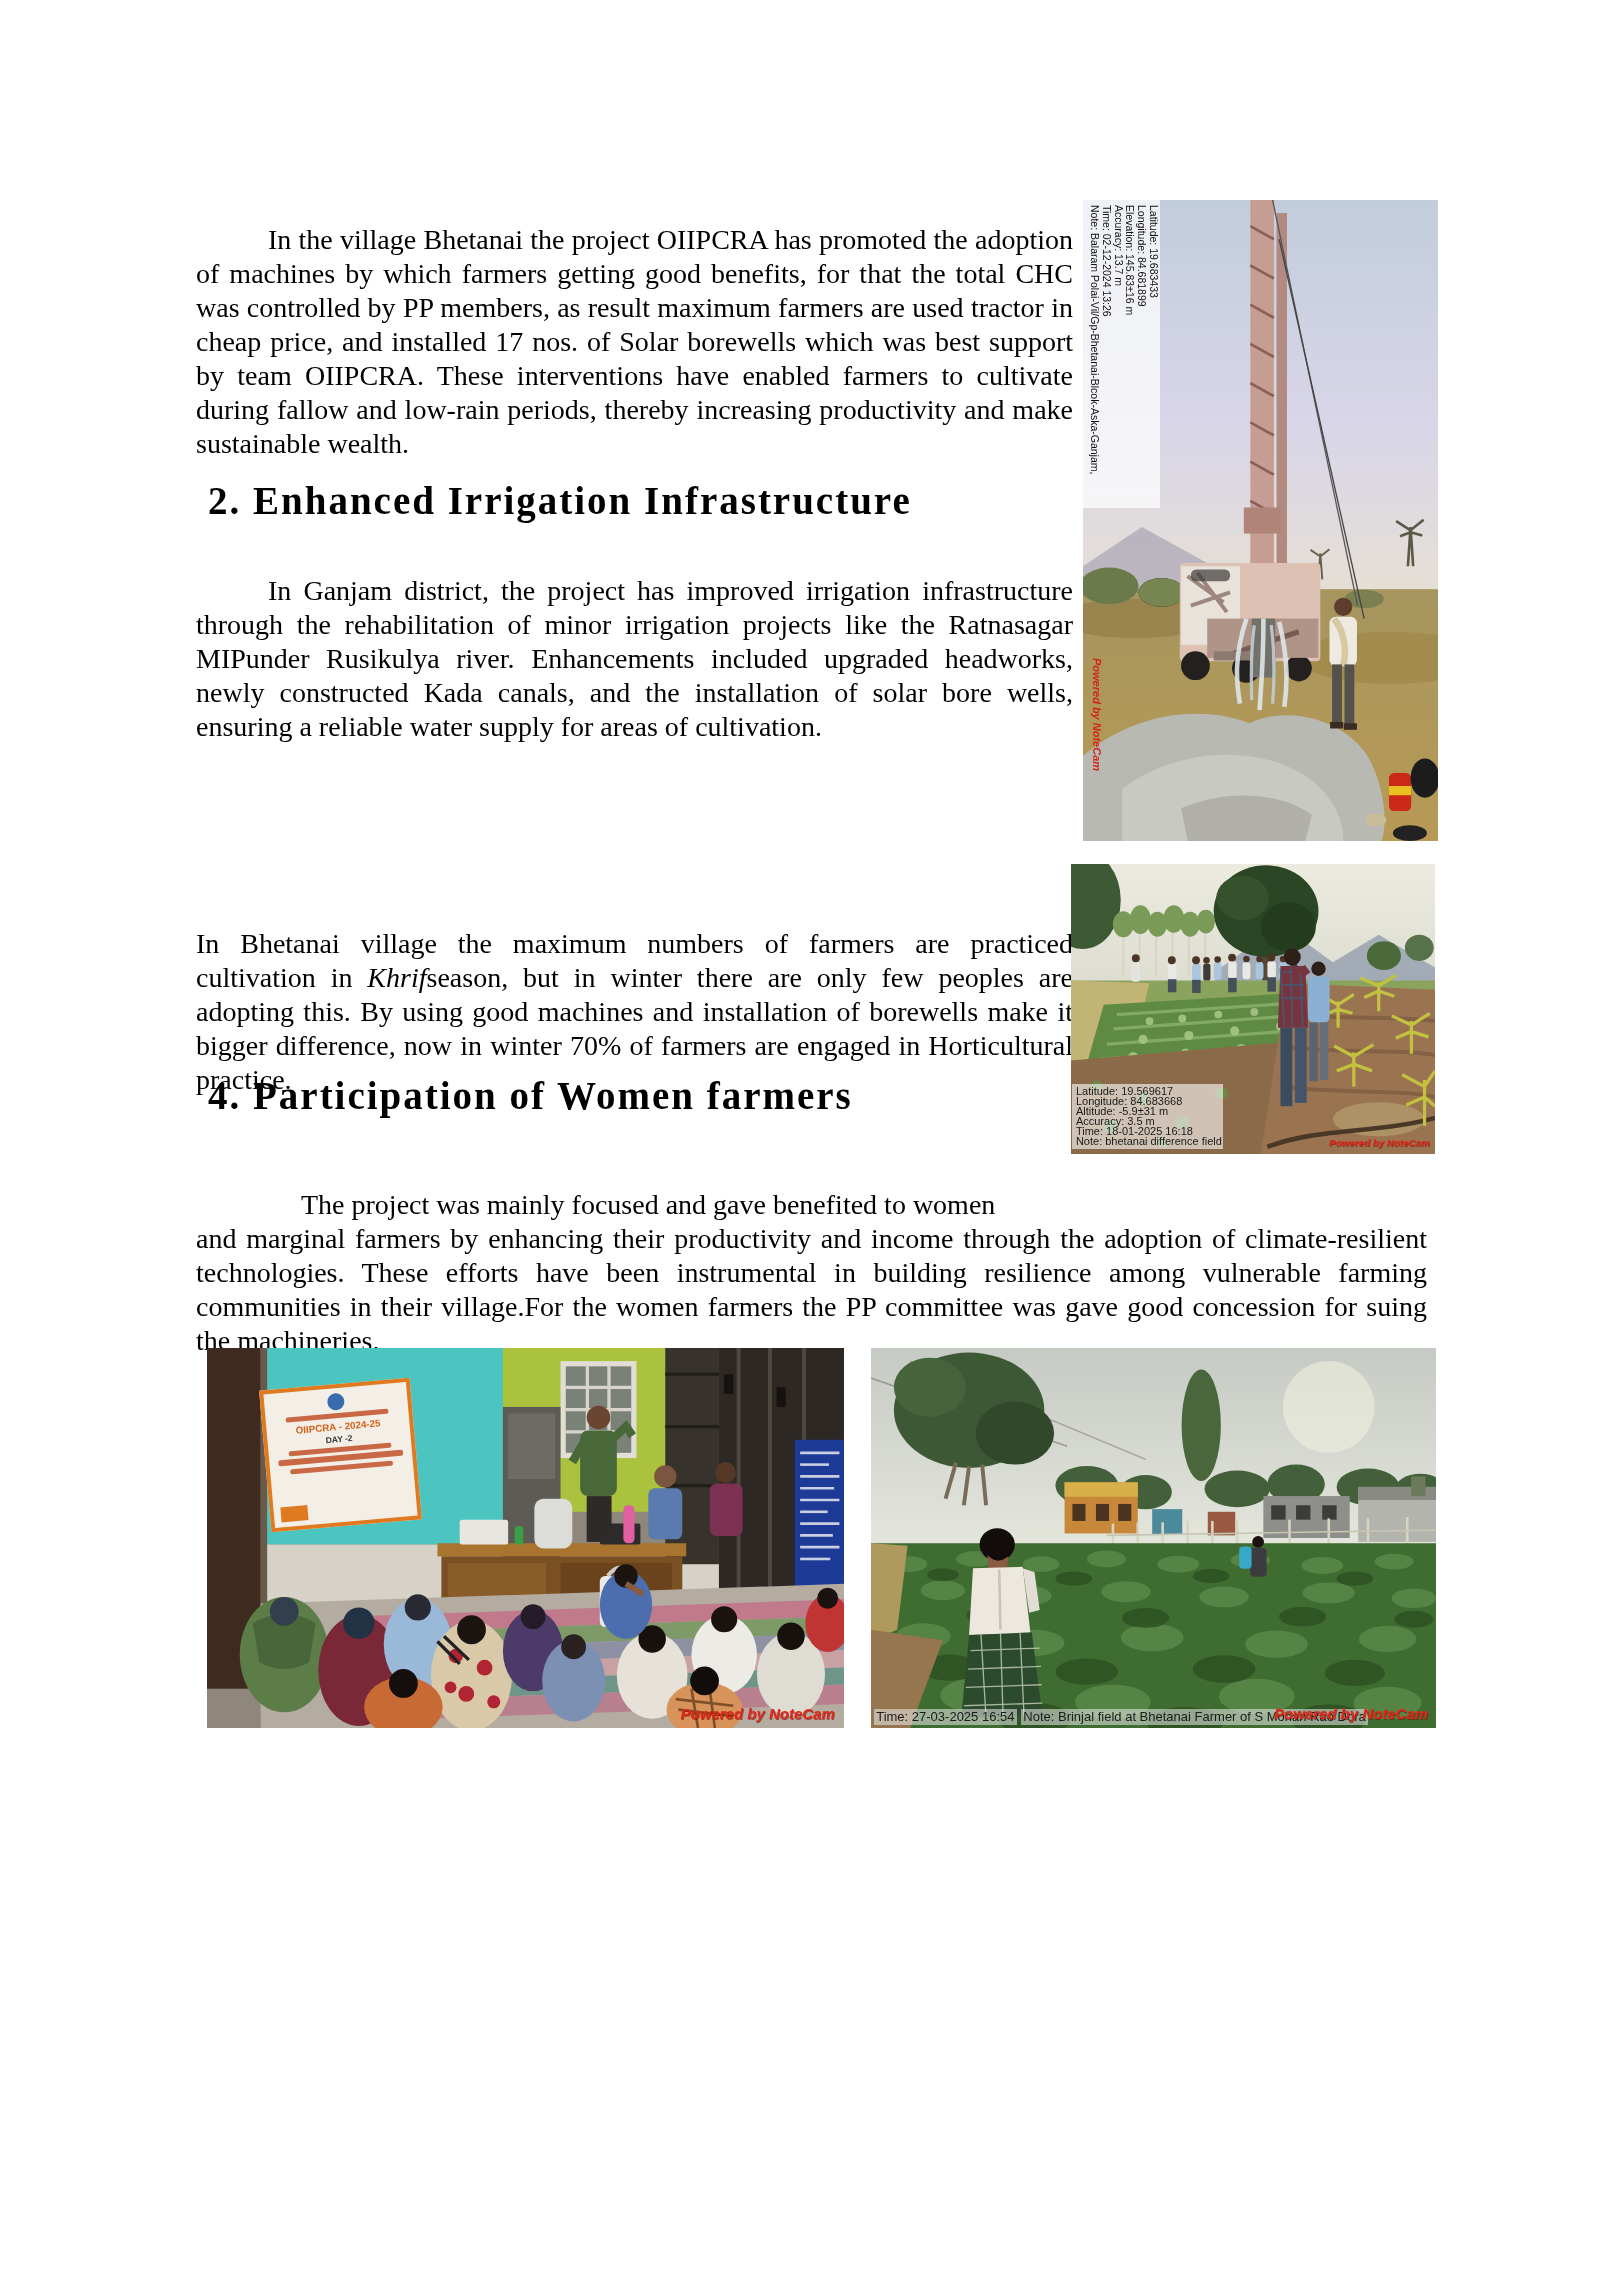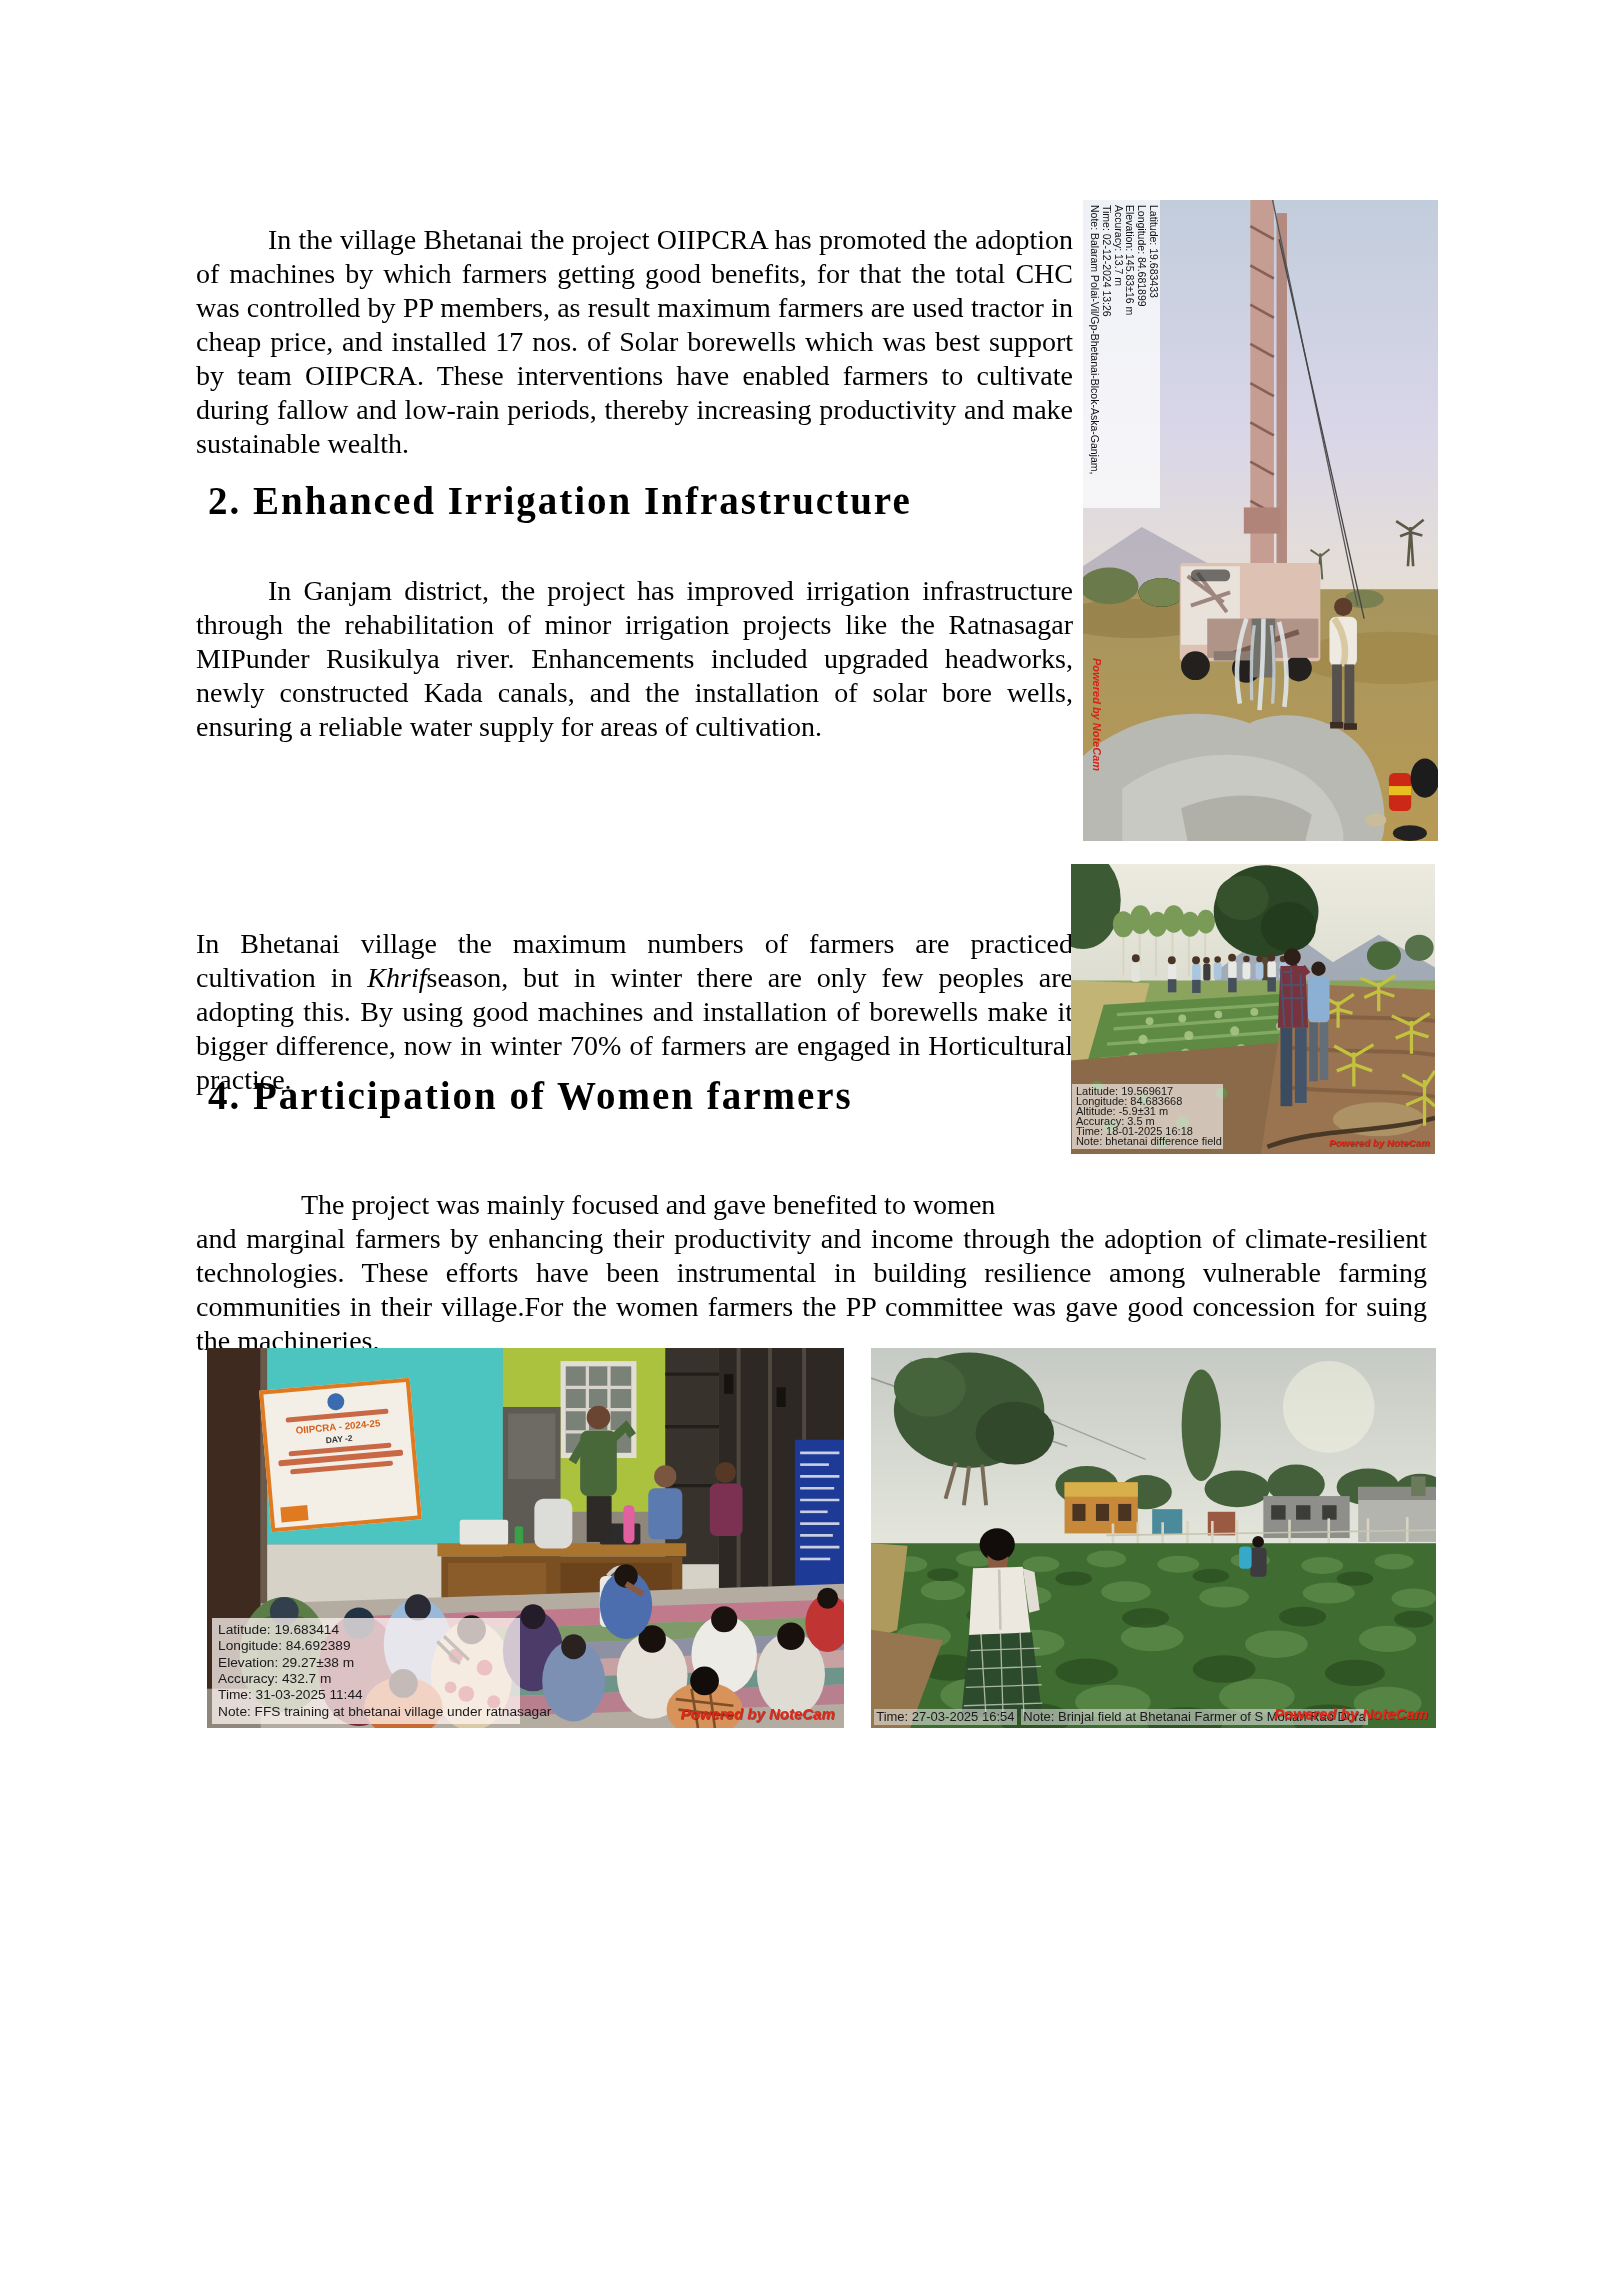--- a/index.html
+++ b/index.html
@@ -463,28 +463,20 @@
     <div class="banner">
       <div class="emblem"></div>
       <div class="bnr-bar small"></div>
       <div class="title">OIIPCRA - 2024-25</div>
       <div class="day">DAY -2</div>
       <div class="bnr-bar small"></div>
       <div class="bnr-bar"></div>
       <div class="bnr-bar small"></div>
       <div class="bnr-block"></div>
     </div>
-    <div id="gps3" class="gps-box">
-      <div>Latitude: 19.683414</div>
-      <div>Longitude: 84.692389</div>
-      <div>Elevation: 29.27±38 m</div>
-      <div>Accuracy: 432.7 m</div>
-      <div>Time: 31-03-2025 11:44</div>
-      <div>Note: FFS training at bhetanai village under ratnasagar</div>
-    </div>
     <div id="ncam3" class="ncam">Powered by NoteCam</div>
   </div>
 
   <div id="photo4" class="photo">
     <svg viewBox="0 0 864 580" preserveAspectRatio="none">
       <defs>
         <linearGradient id="sky4" x1="0" y1="0" x2="0" y2="1">
           <stop offset="0" stop-color="#c6cac4"></stop>
             <stop offset="1" stop-color="#e4e6dc"></stop>
         </linearGradient>

